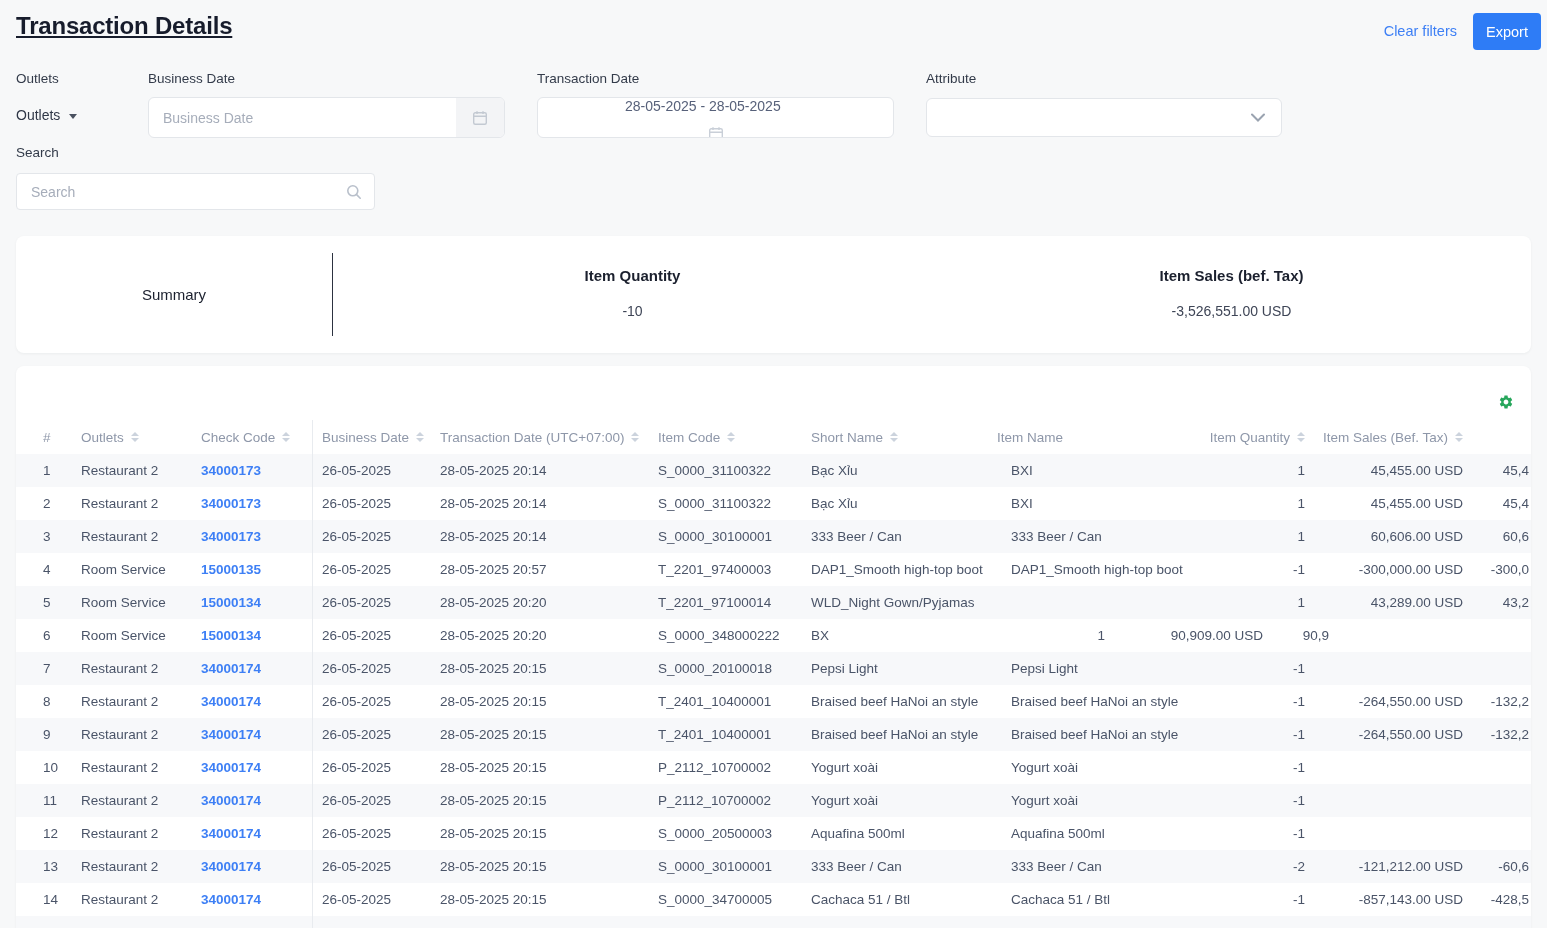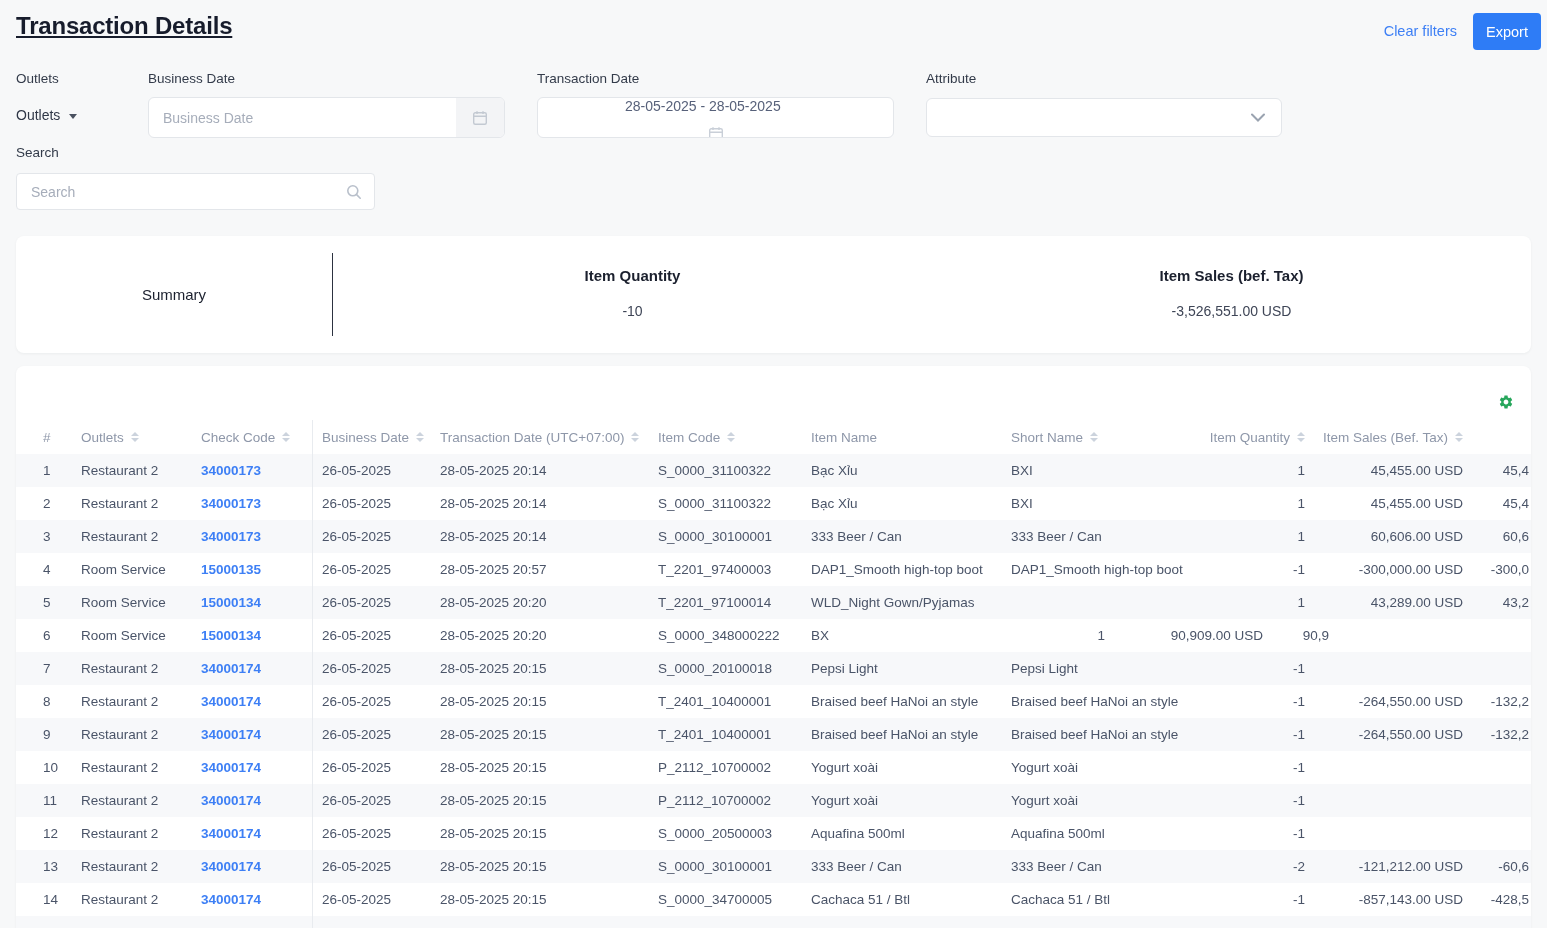--- a/index.html
+++ b/index.html
@@ -228,30 +228,30 @@
           <i class="dn"></i>
         </span>
   </div>
       <div class="cell c-code">
     <span>Item Code</span>
     <span class="sort">
           <i class="up"></i>
           <i class="dn"></i>
         </span>
   </div>
+      <div class="cell c-short">
+    <span>Short Name</span>
+    <span class="sort">
+          <i class="up"></i>
+          <i class="dn"></i>
+        </span>
+  </div>
       <div class="cell c-name">
     <span>Item Name</span>
 
-  </div>
-      <div class="cell c-short">
-    <span>Short Name</span>
-    <span class="sort">
-          <i class="up"></i>
-          <i class="dn"></i>
-        </span>
   </div>
       <div class="cell c-qty">
     <span>Item Quantity</span>
     <span class="sort">
           <i class="up"></i>
           <i class="dn"></i>
         </span>
   </div>
       <div class="cell c-sales">
     <span>Item Sales (Bef. Tax)</span>

